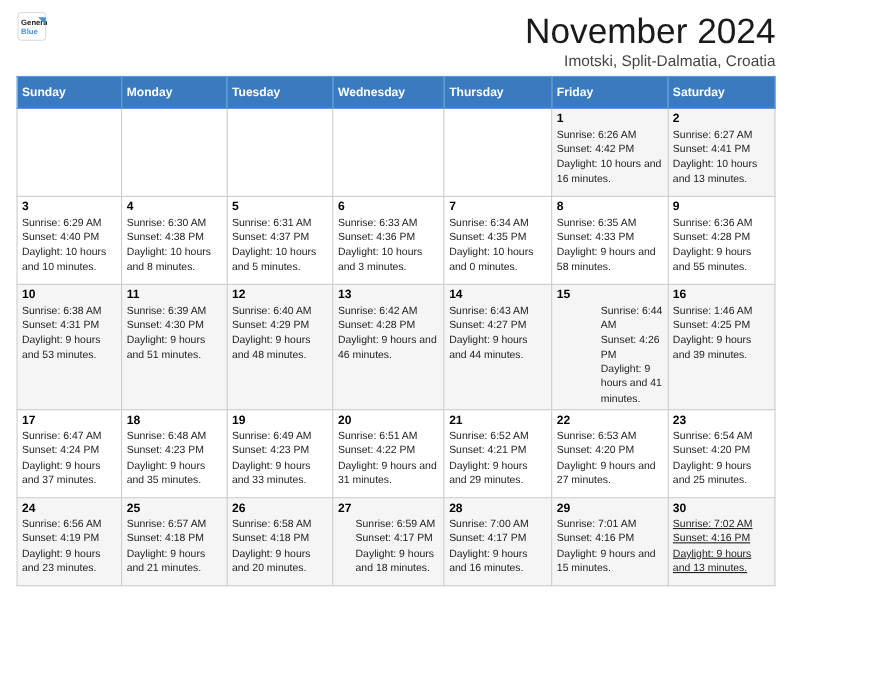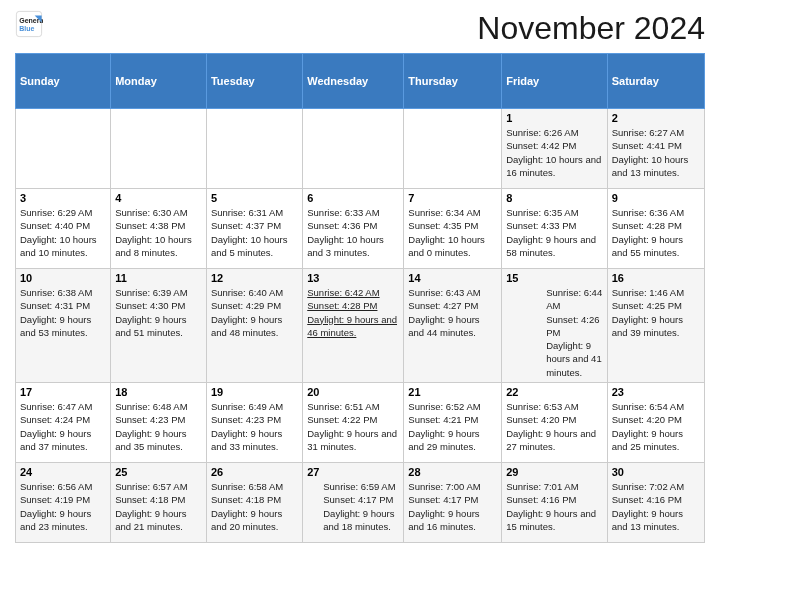--- a/index.html
+++ b/index.html
@@ -42,21 +42,21 @@
       color: #444;
     }
     .calendar {
       width: 100%;
       border-collapse: collapse;
       font-size: 10px;
     }
     .calendar th {
       background: #3a7abf;
       color: #fff;
-      padding: 21px 4px;
+      padding: 8px 4px;
       text-align: left;
       font-size: 11px;
       font-weight: bold;
       border: 1px solid #5a9adf;
     }
     .calendar td {
       border: 1px solid #ccc;
       vertical-align: top;
       padding: 3px 4px;
       width: 113px;
@@ -92,20 +92,21 @@
     <div class="logo">
       <svg class="logo-icon" viewBox="0 0 40 40">
         <rect x="2" y="2" width="36" height="36" rx="4" fill="#fff" stroke="#ccc" stroke-width="1"></rect>
         <text x="6" y="18" font-size="10" font-weight="bold" fill="#222" font-family="Arial">General</text>
         <text x="6" y="30" font-size="10" font-weight="bold" fill="#4a90d9" font-family="Arial">Blue</text>
         <polygon points="28,8 38,8 38,18" fill="#4a90d9"></polygon>
       </svg>
     </div>
     <div class="title-block">
       <div class="month-title">November 2024</div>
+      <div class="subtitle">Imotski, Split-Dalmatia, Croatia</div>
     </div>
   </div>
 
   <table class="calendar">
     <thead>
       <tr>
         <th>Sunday</th>
         <th>Monday</th>
         <th>Tuesday</th>
         <th>Wednesday</th>
@@ -192,21 +193,21 @@
 Daylight: 9 hours and 51 minutes.</div>
           </td>
           <td>
             <span class="day-num">12</span>
             <div class="day-info" style="white-space: pre-line;">Sunrise: 6:40 AM
 Sunset: 4:29 PM
 Daylight: 9 hours and 48 minutes.</div>
           </td>
           <td>
             <span class="day-num">13</span>
-            <div class="day-info" style="white-space: pre-line; text-decoration: underline;">Sunrise: 6:42 AM
+            <div class="day-info" style="white-space: pre-line;">Sunrise: 6:42 AM
 Sunset: 4:28 PM
 Daylight: 9 hours and 46 minutes.</div>
           </td>
           <td>
             <span class="day-num">14</span>
             <div class="day-info" style="white-space: pre-line;">Sunrise: 6:43 AM
 Sunset: 4:27 PM
 Daylight: 9 hours and 44 minutes.</div>
           </td>
           <td>
@@ -298,20 +299,20 @@
 Daylight: 9 hours and 16 minutes.</div>
           </td>
           <td>
             <span class="day-num">29</span>
             <div class="day-info" style="white-space: pre-line;">Sunrise: 7:01 AM
 Sunset: 4:16 PM
 Daylight: 9 hours and 15 minutes.</div>
           </td>
           <td>
             <span class="day-num">30</span>
-            <div class="day-info" style="white-space: pre-line;">Sunrise: 7:02 AM
+            <div class="day-info" style="white-space: pre-line; text-decoration: underline;">Sunrise: 7:02 AM
 Sunset: 4:16 PM
 Daylight: 9 hours and 13 minutes.</div>
           </td>
         </tr>
       </tbody>
   </table>
 </div>
 
 </body></html>

